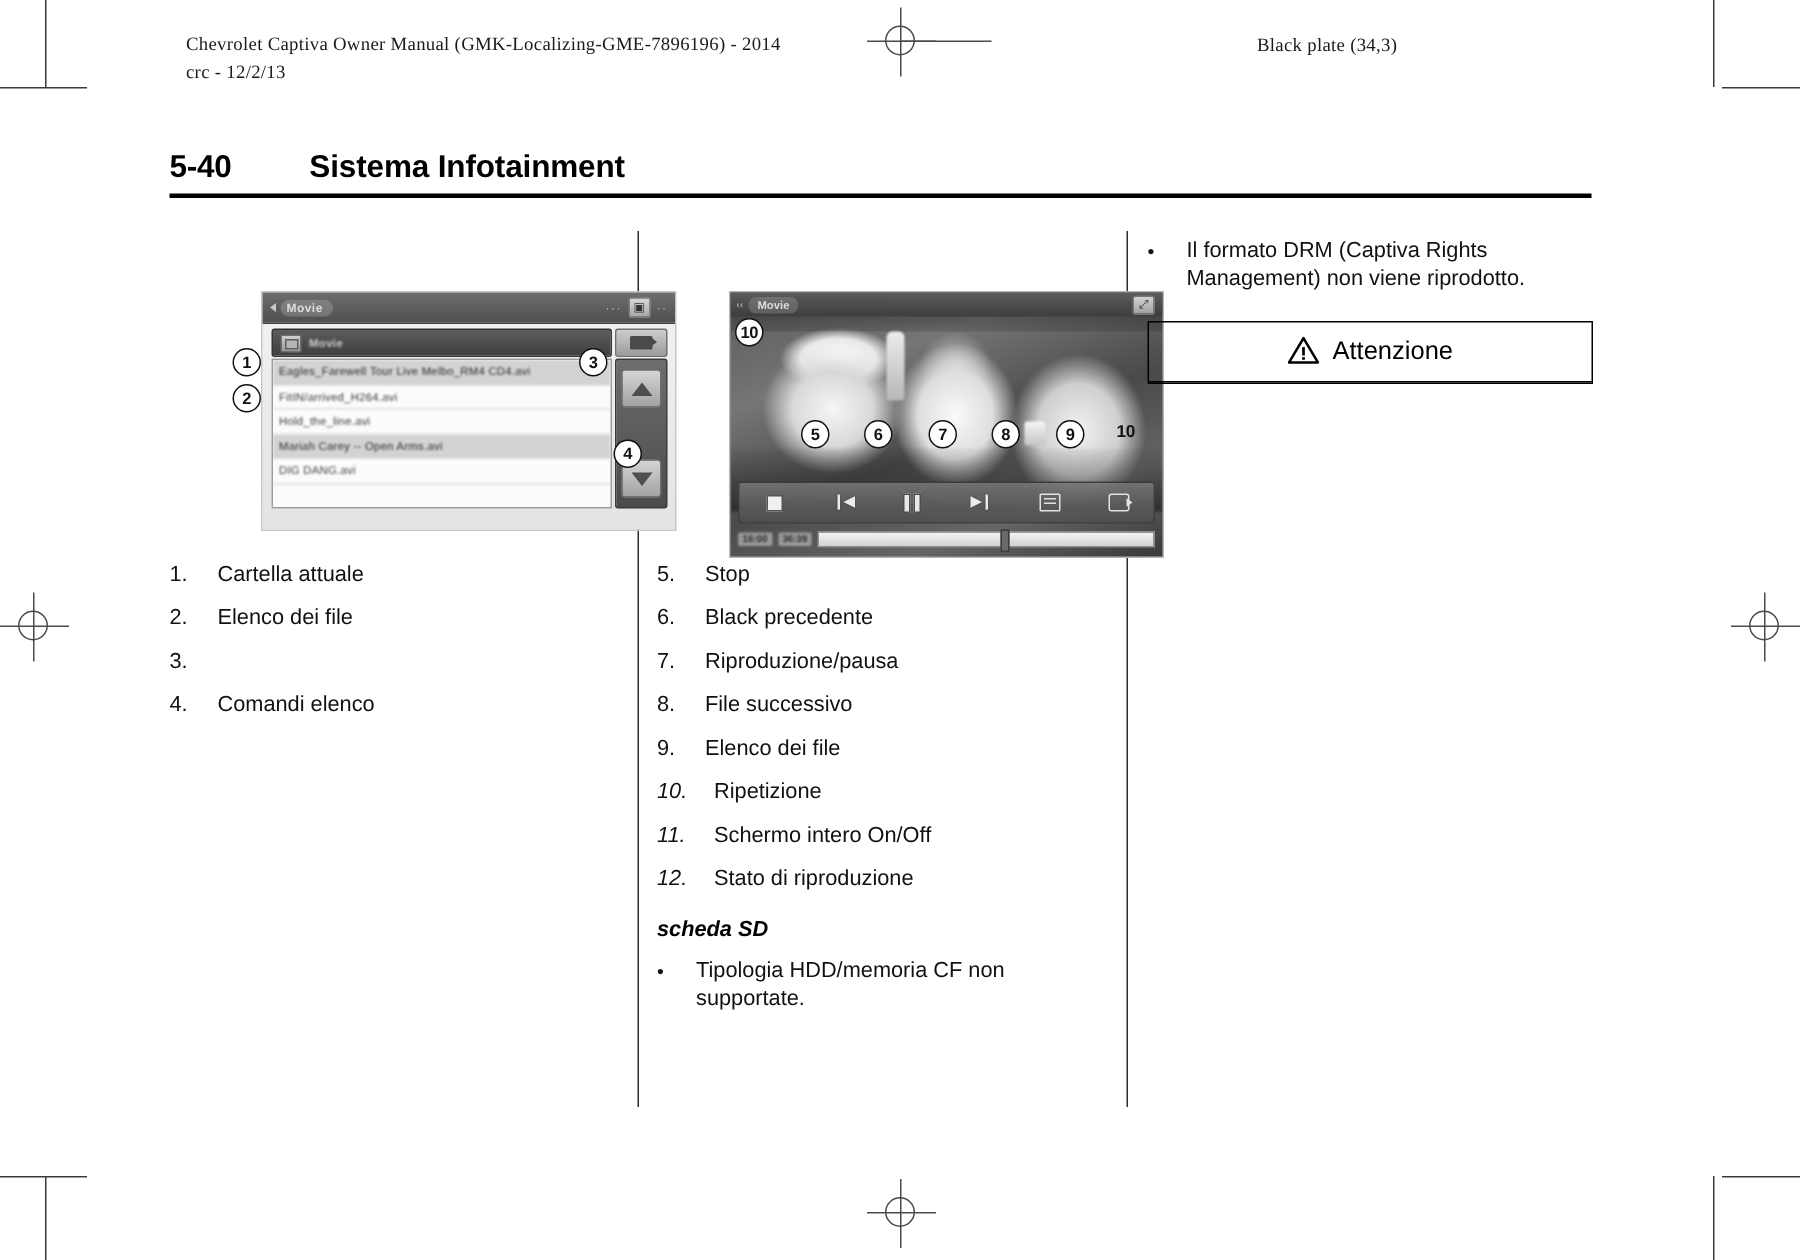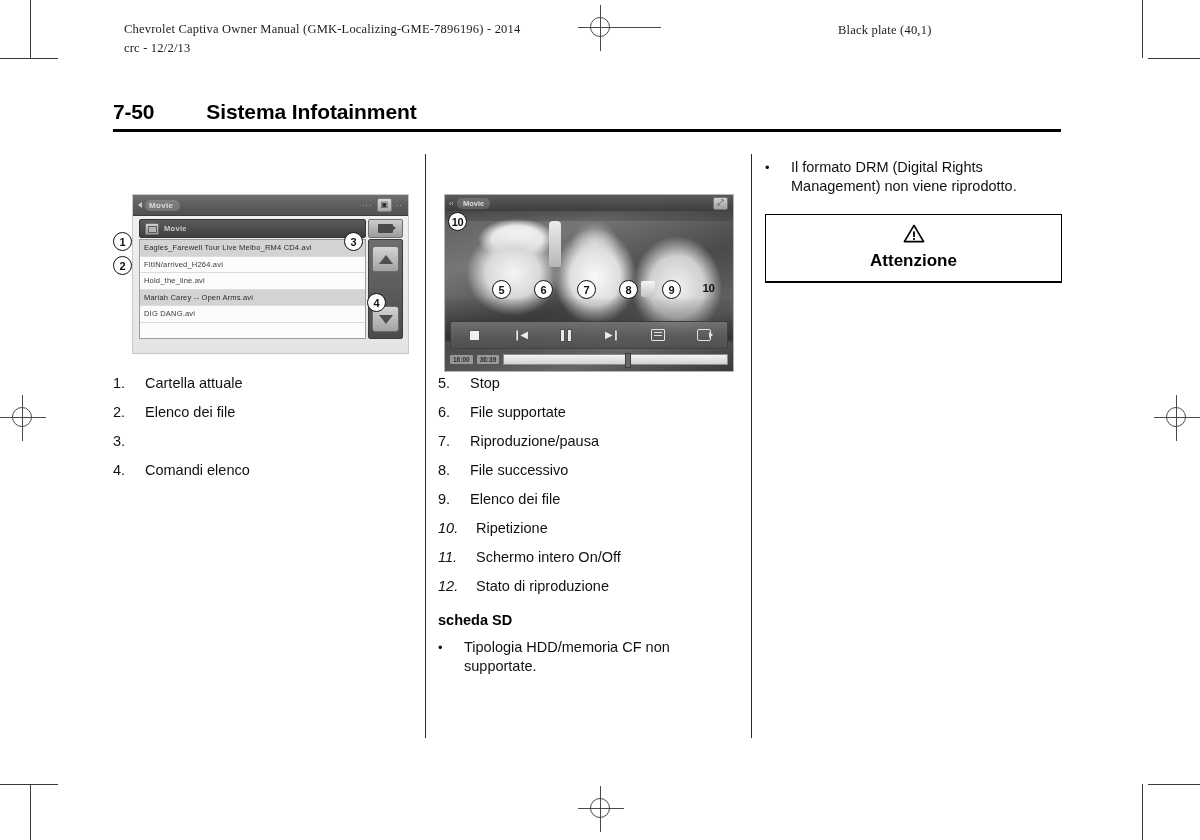--- a/index.html
+++ b/index.html
@@ -57,21 +57,21 @@
   
   .colrule { position: absolute; width: 1px; background: #2b2b2b; top: 154px; height: 584px; }
 
   
   .col { position: absolute; top: 154px; }
   #col1 { left: 113px;  width: 296px; }
   #col2 { left: 438px;  width: 296px; }
   #col3 { left: 765px;  width: 297px; }
 
   
-  .figure { position: relative; }
+  .figure { position: relative; margin-left: 42px; }
 
   
   .device {
     position: relative;
     background: #e9e9e9;
     border: 1px solid #cfcfcf;
     box-sizing: border-box;
     filter: grayscale(1);
   }
 
@@ -277,38 +277,38 @@
   .numlist { margin-top: 20px; }
   .numlist .li {
     display: flex; font-size: 14.5px; line-height: 19px;
     margin-bottom: 10px; color: #111;
   }
   .numlist .n { width: 32px; flex: 0 0 32px; }
   .numlist .n.wide { width: 38px; flex: 0 0 38px; font-style: italic; }
   .numlist .t { flex: 1; }
 
   .subhead {
-    font-size: 14.5px; font-weight: bold; margin: 16px 0 10px 0;
+    font-size: 14.5px; font-weight: bold; margin: 16px 0 10px 0; font-style: italic;
   }
   .bullet-li {
     display: flex; font-size: 14.5px; line-height: 19px; color: #111;
     margin-bottom: 8px;
   }
   .bullet-li .b { width: 26px; flex: 0 0 26px; font-size: 13px; line-height: 19px; }
   .bullet-li .bt { flex: 1; }
 
   
   .caution {
     margin-top: 18px; border: 1.6px solid #000; box-sizing: border-box;
   }
   .caution-head {
     border-bottom: 1.6px solid #000;
-    display: flex; align-items: center; justify-content: center;
+    display: flex; align-items: flex-start; justify-content: center;
     gap: 8px; padding: 9px 0 10px 0;
-    font-size: 17px; font-weight: bold; flex-direction: column;
+    font-size: 17px; font-weight: normal;
   }
   .warn-tri { display:block; }
   .caution-body { padding: 10px 12px 12px 12px; }
   .caution-body p {
     margin: 0 0 12px 0; font-size: 14.5px; line-height: 19.5px;
   }
   .caution-body p:last-child { margin-bottom: 0; }
 </style>
 </head>
 <body>
@@ -348,25 +348,25 @@
       <div class="h"></div>
   </div>
 
   <div class="crop-line" style="left:601px; top:27px;  width:60px; height:1px; background:#4a4a4a;"></div>
 </div>
 
 <div class="hdr" id="hdr-left">
   <div>Chevrolet Captiva Owner Manual (GMK-Localizing-GME-7896196) - 2014</div>
   <div>crc - 12/2/13</div>
 </div>
-<div class="hdr" id="hdr-right">Black plate (40,1)</div>
+<div class="hdr" id="hdr-right">Black plate (34,3)</div>
 
 <div id="title-wrap">
   <div id="title-row">
-    <span id="page-num">7-50</span>
+    <span id="page-num">5-40</span>
     <span id="title-text">Sistema Infotainment</span>
   </div>
   <div id="title-rule"></div>
 </div>
 
 <div class="colrule" style="left:425px;"></div>
 <div class="colrule" style="left:751px;"></div>
 
 <div class="col" id="col1">
 
@@ -496,21 +496,21 @@
     <div class="callout nobox" style="left:261px; top:124px;text-align:center;">10</div>
   </div>
 
   <div class="numlist">
     <div class="li">
       <span class="n">5.</span>
       <span class="t">Stop</span>
     </div>
     <div class="li">
       <span class="n">6.</span>
-      <span class="t">File supportate</span>
+      <span class="t">Black precedente</span>
     </div>
     <div class="li">
       <span class="n">7.</span>
       <span class="t">Riproduzione/pausa</span>
     </div>
     <div class="li">
       <span class="n">8.</span>
       <span class="t">File successivo</span>
     </div>
     <div class="li">
@@ -536,21 +536,21 @@
   <div class="bullet-li">
     <span class="b">•</span>
     <span class="bt">Tipologia HDD/memoria CF non supportate.</span>
   </div>
 </div>
 
 <div class="col" id="col3">
 
   <div class="bullet-li" style="margin-top:4px;">
     <span class="b">•</span>
-    <span class="bt">Il formato DRM (Digital Rights Management) non viene riprodotto.</span>
+    <span class="bt">Il formato DRM (Captiva Rights Management) non viene riprodotto.</span>
   </div>
 
   <div class="caution">
     <div class="caution-head">
       <svg class="warn-tri" width="22" height="19" viewBox="0 0 22 19">
         <path d="M11 1.4 L20.6 17.6 L1.4 17.6 Z" fill="none" stroke="#000" stroke-width="1.7" stroke-linejoin="round"></path>
         <rect x="10.1" y="7.4" width="1.8" height="5.6" fill="#000"></rect>
         <rect x="10.1" y="14.1" width="1.8" height="1.8" fill="#000"></rect>
       </svg>
       <span>Attenzione</span>

